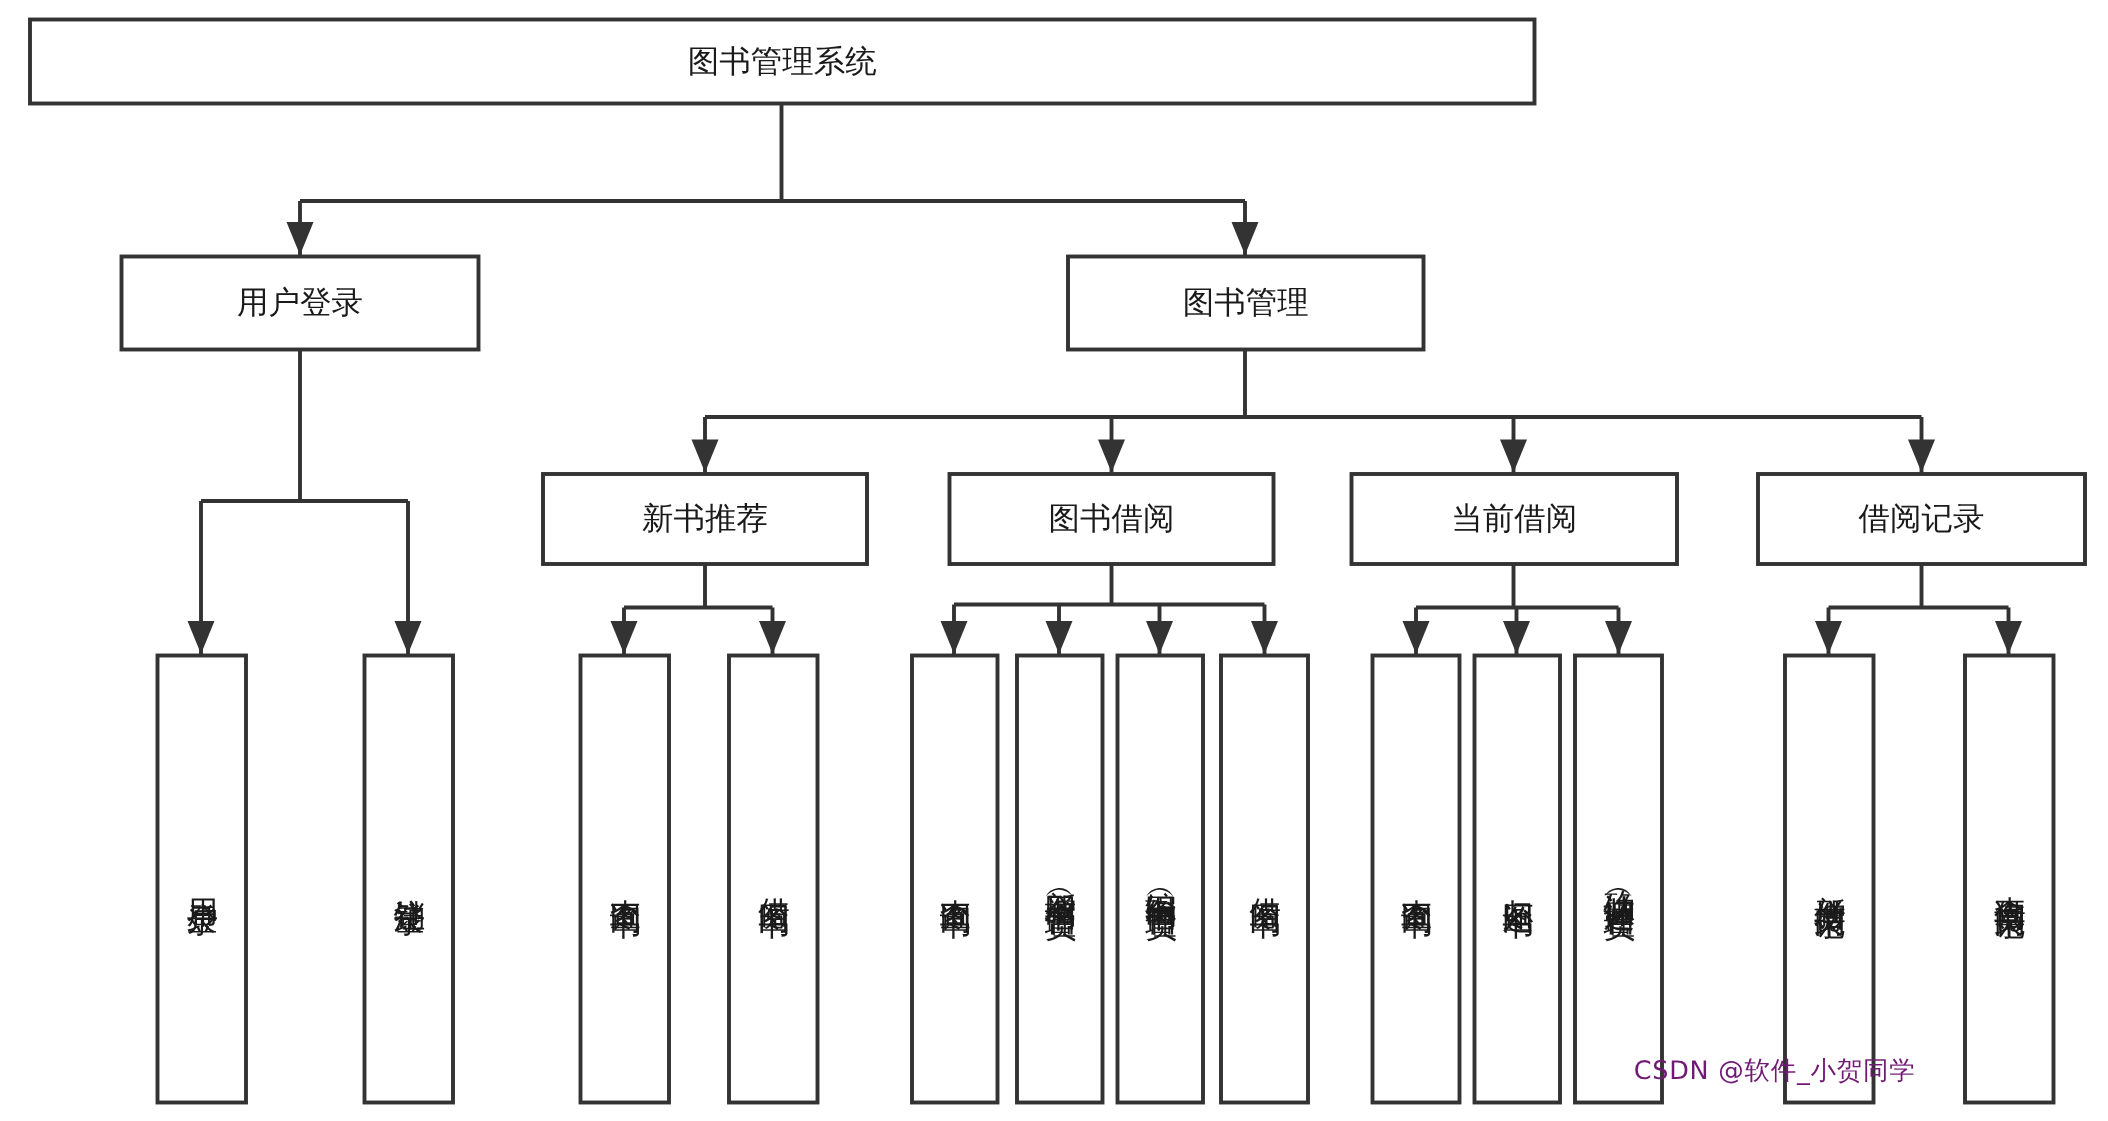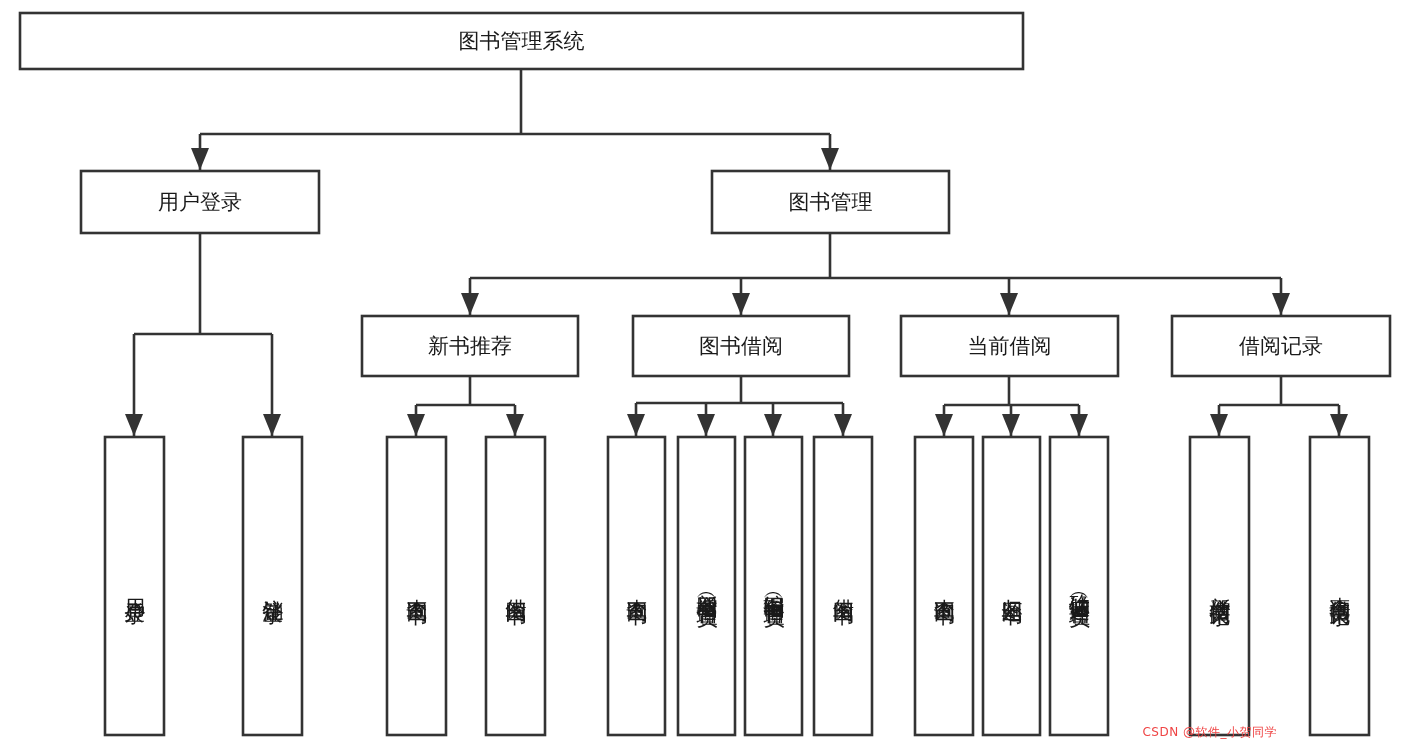--- a/index.html
+++ b/index.html
@@ -62,24 +62,24 @@
     display: flex;
     align-items: center;
     justify-content: center;
     text-align: center;
     white-space: nowrap;
     pointer-events: none;
   }
   .watermark {
     position: absolute;
     right: 8px;
-    bottom: 6px;
+    bottom: 22px;
     font-family: "DejaVu Sans", "Liberation Sans", sans-serif;
-    font-size: 12px;
-    color: #ef4444;
+    font-size: 17px;
+    color: #701a75;
     white-space: nowrap;
     letter-spacing: 0.5px;
   }
 </style>
 </head>
 <body>
 
 <div id="diagram-root">
 
   <svg id="diagram-canvas" viewBox="0 0 1405 747">

